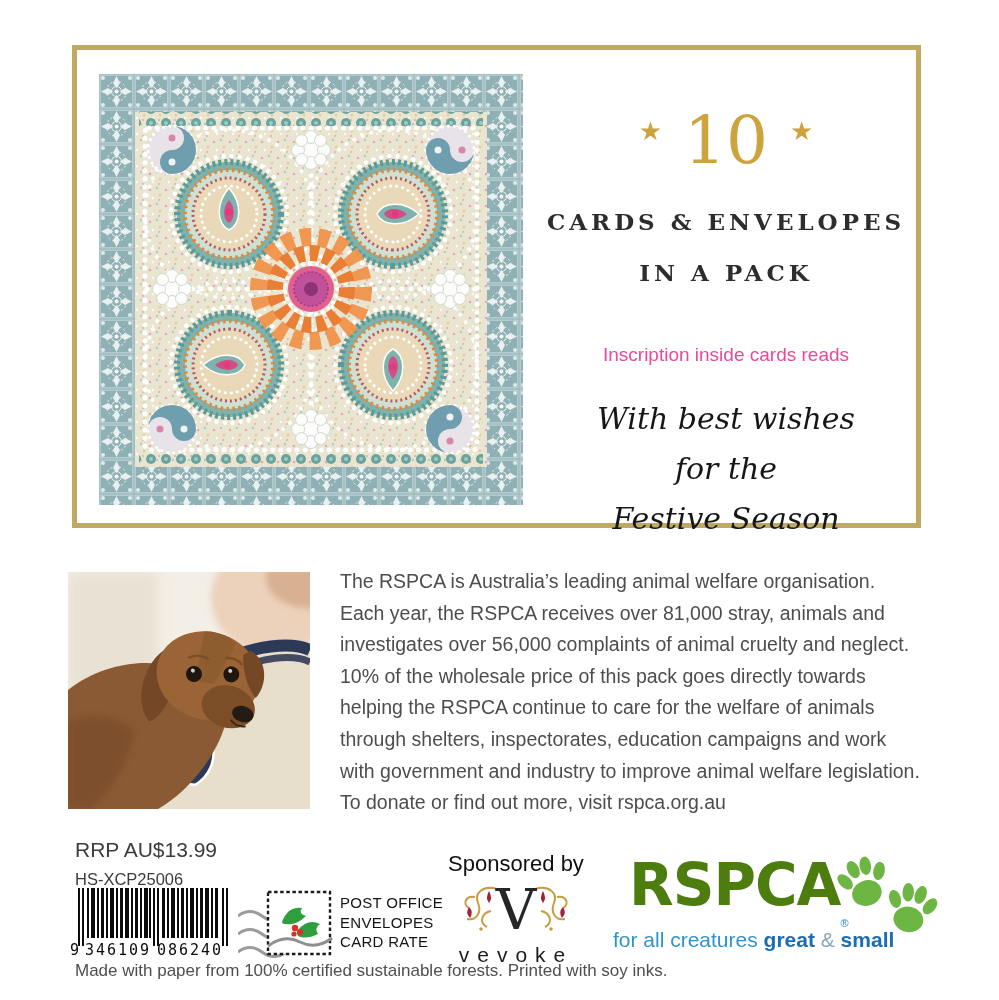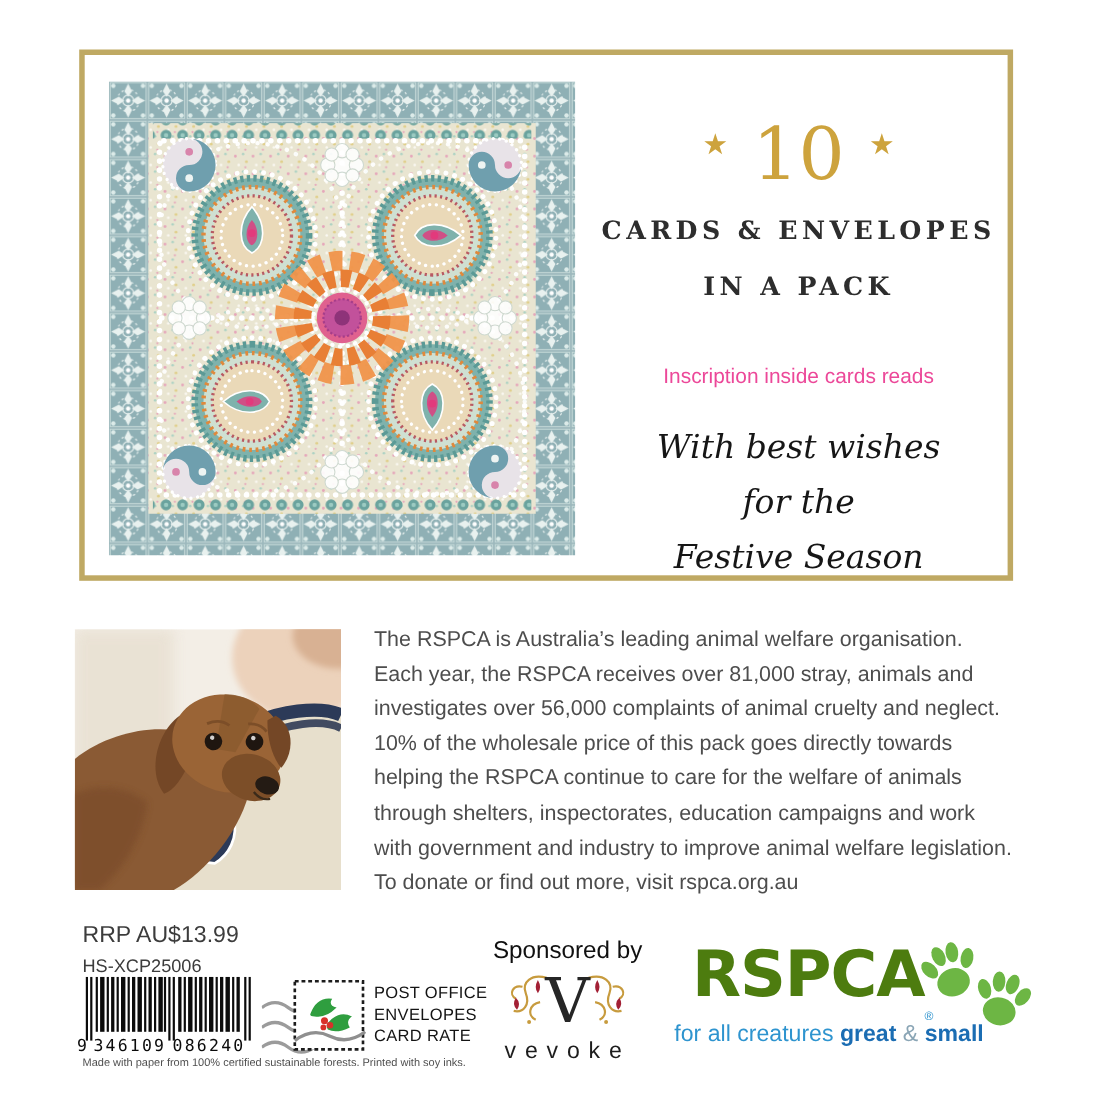--- a/index.html
+++ b/index.html
@@ -10,21 +10,21 @@
   
   .frame{
     position:absolute;left:72px;top:45px;width:849px;height:483px;
     border:5px solid #bfa963;box-sizing:border-box;background:#fff;
   }
   .card-art{position:absolute;left:22px;top:24px;width:424px;height:431px;}
   .right-col{position:absolute;left:458px;top:56px;width:382px;text-align:center;}
   .count-row{display:flex;justify-content:center;align-items:center;gap:22px;color:#cda33d;}
   .count-star{font-size:26px;transform:translateY(-10px);}
   .count-number{font-family:"DejaVu Serif",serif;font-weight:normal;font-size:66px;line-height:70px;}
-  .headline{font-family:"DejaVu Serif",serif;font-weight:600;font-size:23px;letter-spacing:4px;color:#2d2d2d;margin-top:20px;white-space:nowrap;}
+  .headline{font-family:"DejaVu Serif",serif;font-weight:600;font-size:23px;letter-spacing:4px;color:#2d2d2d;margin-top:32px;white-space:nowrap;}
   .headline.second{margin-top:24px;}
   .inscription-label{color:#ec4899;font-size:19px;margin-top:58px;}
   .script-block{margin-top:28px;font-family:"DejaVu Serif",serif;font-style:italic;font-size:30px;line-height:50px;color:#161616;}
   
   .photo{position:absolute;left:68px;top:572px;width:242px;height:237px;}
   .about{position:absolute;left:340px;top:566px;color:#4d4d4d;font-size:19.5px;line-height:31.6px;}
   .about div{white-space:nowrap;}
   
   .rrp{position:absolute;left:75px;top:838px;font-size:21px;color:#3c3c3c;}
   .sku{position:absolute;left:75px;top:870px;font-size:16.5px;color:#3c3c3c;}
@@ -34,21 +34,21 @@
   .sponsor{position:absolute;left:438px;top:851px;width:156px;text-align:center;}
   .sponsor-label{font-size:22px;color:#101010;}
   .sponsor-name{font-size:21px;letter-spacing:8px;color:#1d1d1d;margin-top:0;}
   .rspca{position:absolute;left:612px;top:855px;white-space:nowrap;}
   .rspca-name{font-family:"DejaVu Sans",sans-serif;font-weight:bold;font-size:58px;line-height:60px;color:#4d7c0f;letter-spacing:-1px;margin-left:17px;}
   .rspca-reg{font-size:11px;color:#1f8bca;vertical-align:-22px;}
   .paws{position:absolute;left:833px;top:855px;}
   .tagline{position:absolute;left:613px;top:928px;font-size:21px;color:#2e94cf;white-space:nowrap;}
   .tagline .bold-word{color:#1b6db3;font-weight:bold;}
   .tagline .amp{color:#8aa5b5;}
-  .footnote{position:absolute;left:75px;top:961px;font-size:10px;color:#4f4f4f;}
+  .footnote{position:absolute;left:75px;top:961px;font-size:17px;color:#4f4f4f;}
 </style>
 </head>
 <body>
 
 <div class="frame">
 
   <svg class="card-art" viewBox="0 0 424 431" aria-hidden="true">
     <defs>
       <pattern id="tile" width="35" height="35" patternUnits="userSpaceOnUse">
         <rect width="35" height="35" fill="#9db9bd"></rect>

